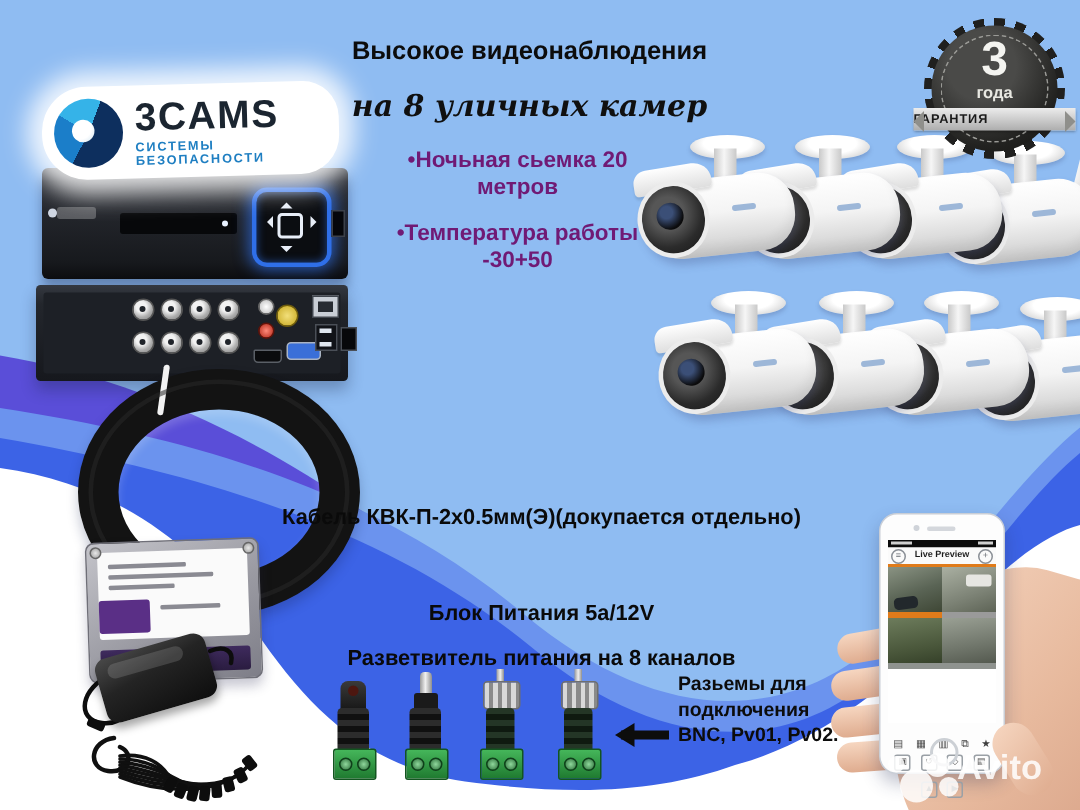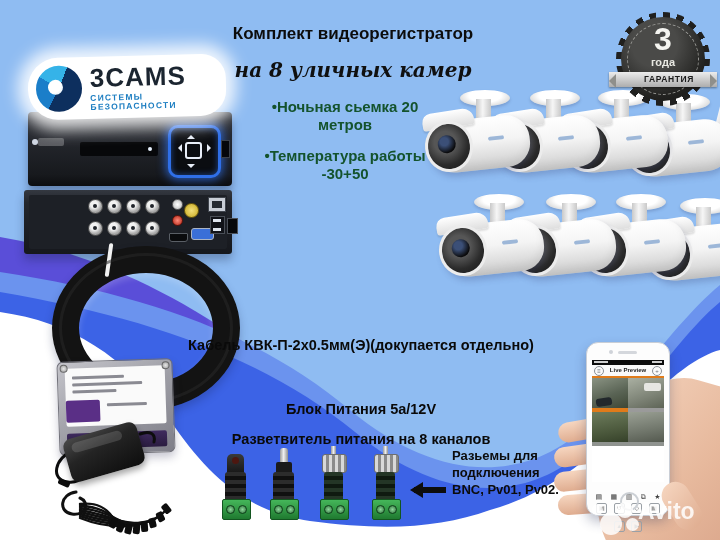--- a/index.html
+++ b/index.html
@@ -35,21 +35,21 @@
     background:repeating-conic-gradient(#20201f 0deg 9deg,rgba(0,0,0,0) 9deg 18deg);}
   .badge-circle{position:absolute;inset:5px;border-radius:50%;
     background:radial-gradient(circle at 40% 32%,#4a4a48 0 30%,#222220 70%,#121210 100%);}
   .badge-ring{position:absolute;inset:11px;border:1px dashed #9a9a96;border-radius:50%;}
   .badge-num{position:absolute;left:0;right:0;top:9px;text-align:center;
     font-size:32px;font-weight:900;color:#f4f4f0;}
   .badge-unit{position:absolute;left:0;right:0;top:44px;text-align:center;
     font-size:11px;font-weight:700;color:#e8e8e2;}
   .badge-ribbon{position:absolute;left:-7px;right:-7px;top:60px;height:15px;
     background:linear-gradient(180deg,#ececec,#adadad);box-shadow:0 1px 2px rgba(0,0,0,.4);
-    text-align:center;font-size:8.5px;font-weight:800;color:#1b1b1b;letter-spacing:.6px;line-height:15px;padding-left:12px;}
+    font-size:8.5px;font-weight:800;color:#1b1b1b;letter-spacing:.6px;line-height:15px;}
   .badge-ribbon::before,.badge-ribbon::after{content:"";position:absolute;top:2px;
     border:7px solid #8f8f8b;}
   .badge-ribbon::before{left:-7px;border-left-color:transparent;border-top-color:transparent;border-bottom-color:transparent;}
   .badge-ribbon::after{right:-7px;border-right-color:transparent;border-top-color:transparent;border-bottom-color:transparent;}
 
   
   .dvr-front{left:28px;top:112px;width:204px;height:74px;z-index:10;
     background:linear-gradient(180deg,#4a4e56 0,#2b2e35 12%,#17191d 85%,#0c0d10 100%);
     border-radius:4px;box-shadow:0 6px 8px rgba(20,30,60,.35);}
   .dvr-logo{left:10px;top:26px;width:26px;height:8px;background:rgba(255,255,255,.25);border-radius:2px;}
@@ -109,21 +109,21 @@
   .adapter-body{position:absolute;left:22px;top:10px;width:76px;height:44px;transform:rotate(-16deg);
     background:linear-gradient(165deg,#4a4a4a 0,#242424 40%,#0e0e0e 100%);border-radius:8px;
     box-shadow:0 4px 6px rgba(0,0,0,.35);}
   .adapter-body::after{content:"";position:absolute;left:8px;top:5px;width:52px;height:10px;
     border-radius:6px;background:rgba(255,255,255,.14);}
 
   .splitter{left:52px;top:474px;width:126px;height:66px;z-index:11;}
 
   
   .features-center{left:250px;top:98px;width:190px;z-index:30;text-align:center;
-    font-size:15px;font-weight:800;color:#14532d;line-height:1.22;}
+    font-size:15px;font-weight:800;color:#701a75;line-height:1.22;}
   .features-center p{margin:0 0 12px 0;}
   .features-left{left:232px;top:240px;width:210px;z-index:30;text-align:left;
     font-size:15px;font-weight:800;color:#0c0c0c;line-height:1.38;}
   .features-left p{margin:0;}
   .include-line{z-index:30;left:180px;width:362px;text-align:center;
     font-size:14.5px;font-weight:800;color:#0a0a0a;}
 
   .note{left:452px;top:448px;width:118px;z-index:30;font-size:13px;font-weight:800;
     color:#0c0c0c;line-height:1.3;}
   .arrow{left:402px;top:482px;width:46px;height:16px;z-index:30;}
@@ -250,21 +250,21 @@
   </svg>
 
   <div class="abs logo">
     <div class="logo-icon"></div>
     <div class="logo-texts">
       <div class="logo-name">3CAMS</div>
       <div class="logo-tagline">СИСТЕМЫ БЕЗОПАСНОСТИ</div>
     </div>
   </div>
 
-  <div class="abs title">Комплект видеорегистратор</div>
+  <div class="abs title">Высокое видеонаблюдения</div>
   <div class="abs subtitle">на 8 уличных камер</div>
 
   <div class="abs badge">
     <div class="badge-spikes"></div>
     <div class="badge-circle"></div>
     <div class="badge-ring"></div>
     <div class="badge-num">3</div>
     <div class="badge-unit">года</div>
     <div class="badge-ribbon">ГАРАНТИЯ</div>
   </div>

